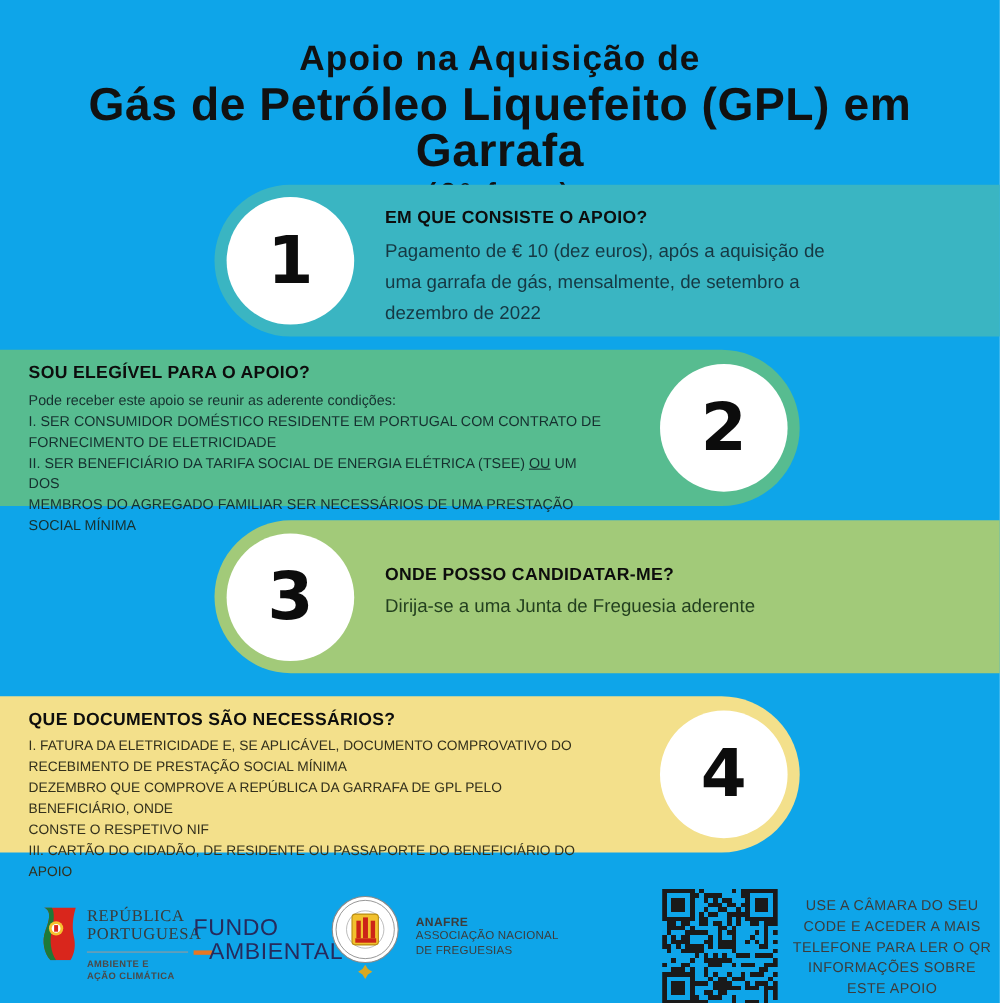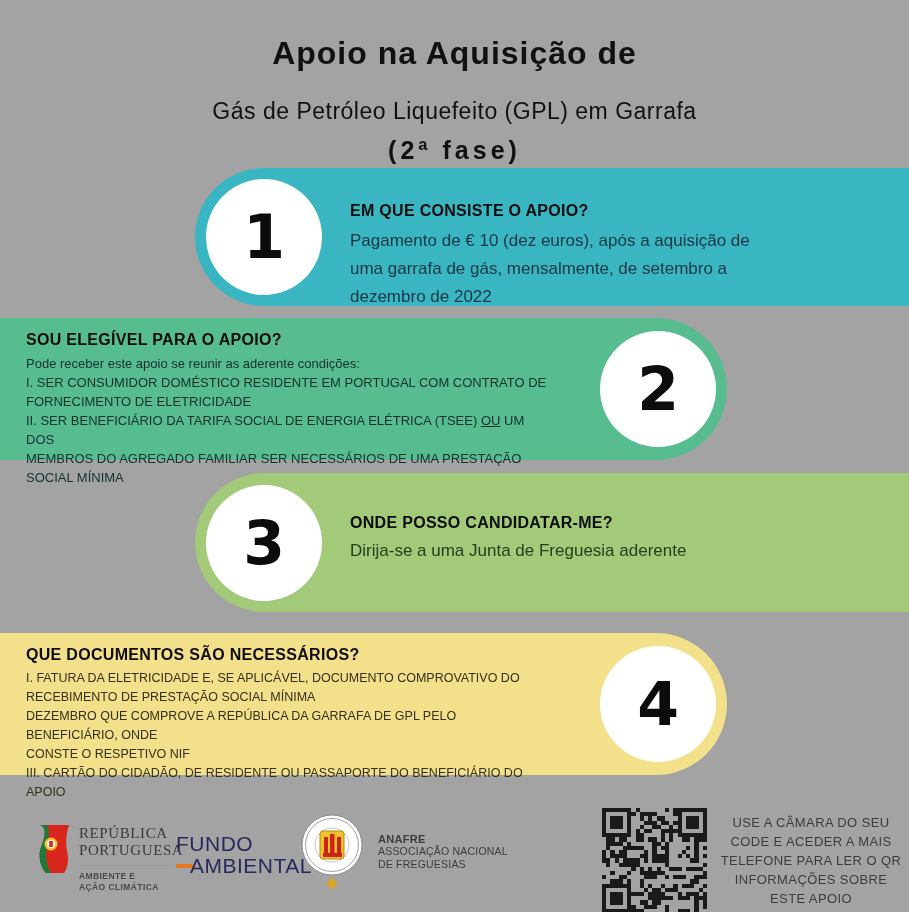--- a/index.html
+++ b/index.html
@@ -1,25 +1,25 @@
 <!DOCTYPE html>
 <html><head>
 <meta charset="utf-8">
 <style>
   * { margin:0; padding:0; box-sizing:border-box; }
   html,body { background:#fff; }
   .canvas {
-    position:relative; width:909px; height:912px; background:#a3a3a3;
+    position:relative; width:909px; height:912px; background:#0ea5e9;
     font-family:"Liberation Sans", sans-serif; overflow:hidden;
   }
 
   
   .title-block { position:absolute; top:32px; left:0; right:0; text-align:center; color:#111; }
   .title-l1 { font-size:32px; font-weight:700; letter-spacing:1px; line-height:42px; }
-  .title-l2 { font-size:23px; font-weight:400; letter-spacing:0.5px; line-height:42px;margin-top:16px; }
+  .title-l2 { font-size:42px; font-weight:700; letter-spacing:0.5px; line-height:42px; }
   .title-l3 { font-size:25px; font-weight:700; letter-spacing:4px; line-height:36px; }
 
   
   .band { position:absolute; }
   .band.pill-left  { border-radius:71px 0 0 71px; left:195px; right:0; }
   .band.pill-right { border-radius:0 71px 71px 0; left:0; width:727px; }
 
   .num-circle {
     position:absolute; width:116px; height:116px; border-radius:50%;
     background:#ffffff; display:flex; align-items:center; justify-content:center;
@@ -30,21 +30,21 @@
   }
   .pill-left  .num-circle { left:11px; top:50%; transform:translateY(-50%); }
   .pill-right .num-circle { right:11px; top:50%; transform:translateY(-50%); }
 
   .band-content { position:absolute; top:0; bottom:0; }
   .band-heading { font-size:16px; font-weight:700; letter-spacing:0.3px; color:#0d0d0d; }
 
   
   #band1 { top:168px; height:138px; }
   #band1 .band-content { left:155px; right:30px; padding-top:22px; }
-  #band1 .band-heading { margin-bottom:7px;margin-top:12px; }
+  #band1 .band-heading { margin-bottom:7px; }
   .body-lg { font-size:17px; line-height:28px; color:#163843; }
 
   
   #band2 { top:318px; height:142px; }
   #band2 .band-content { left:26px; right:175px; padding-top:13px; }
   #band2 .band-heading { margin-bottom:5px; }
   .body-sm { font-size:13px; line-height:19px; color:#16302f; }
   .body-sm .uline { text-decoration:underline; }
 
   

